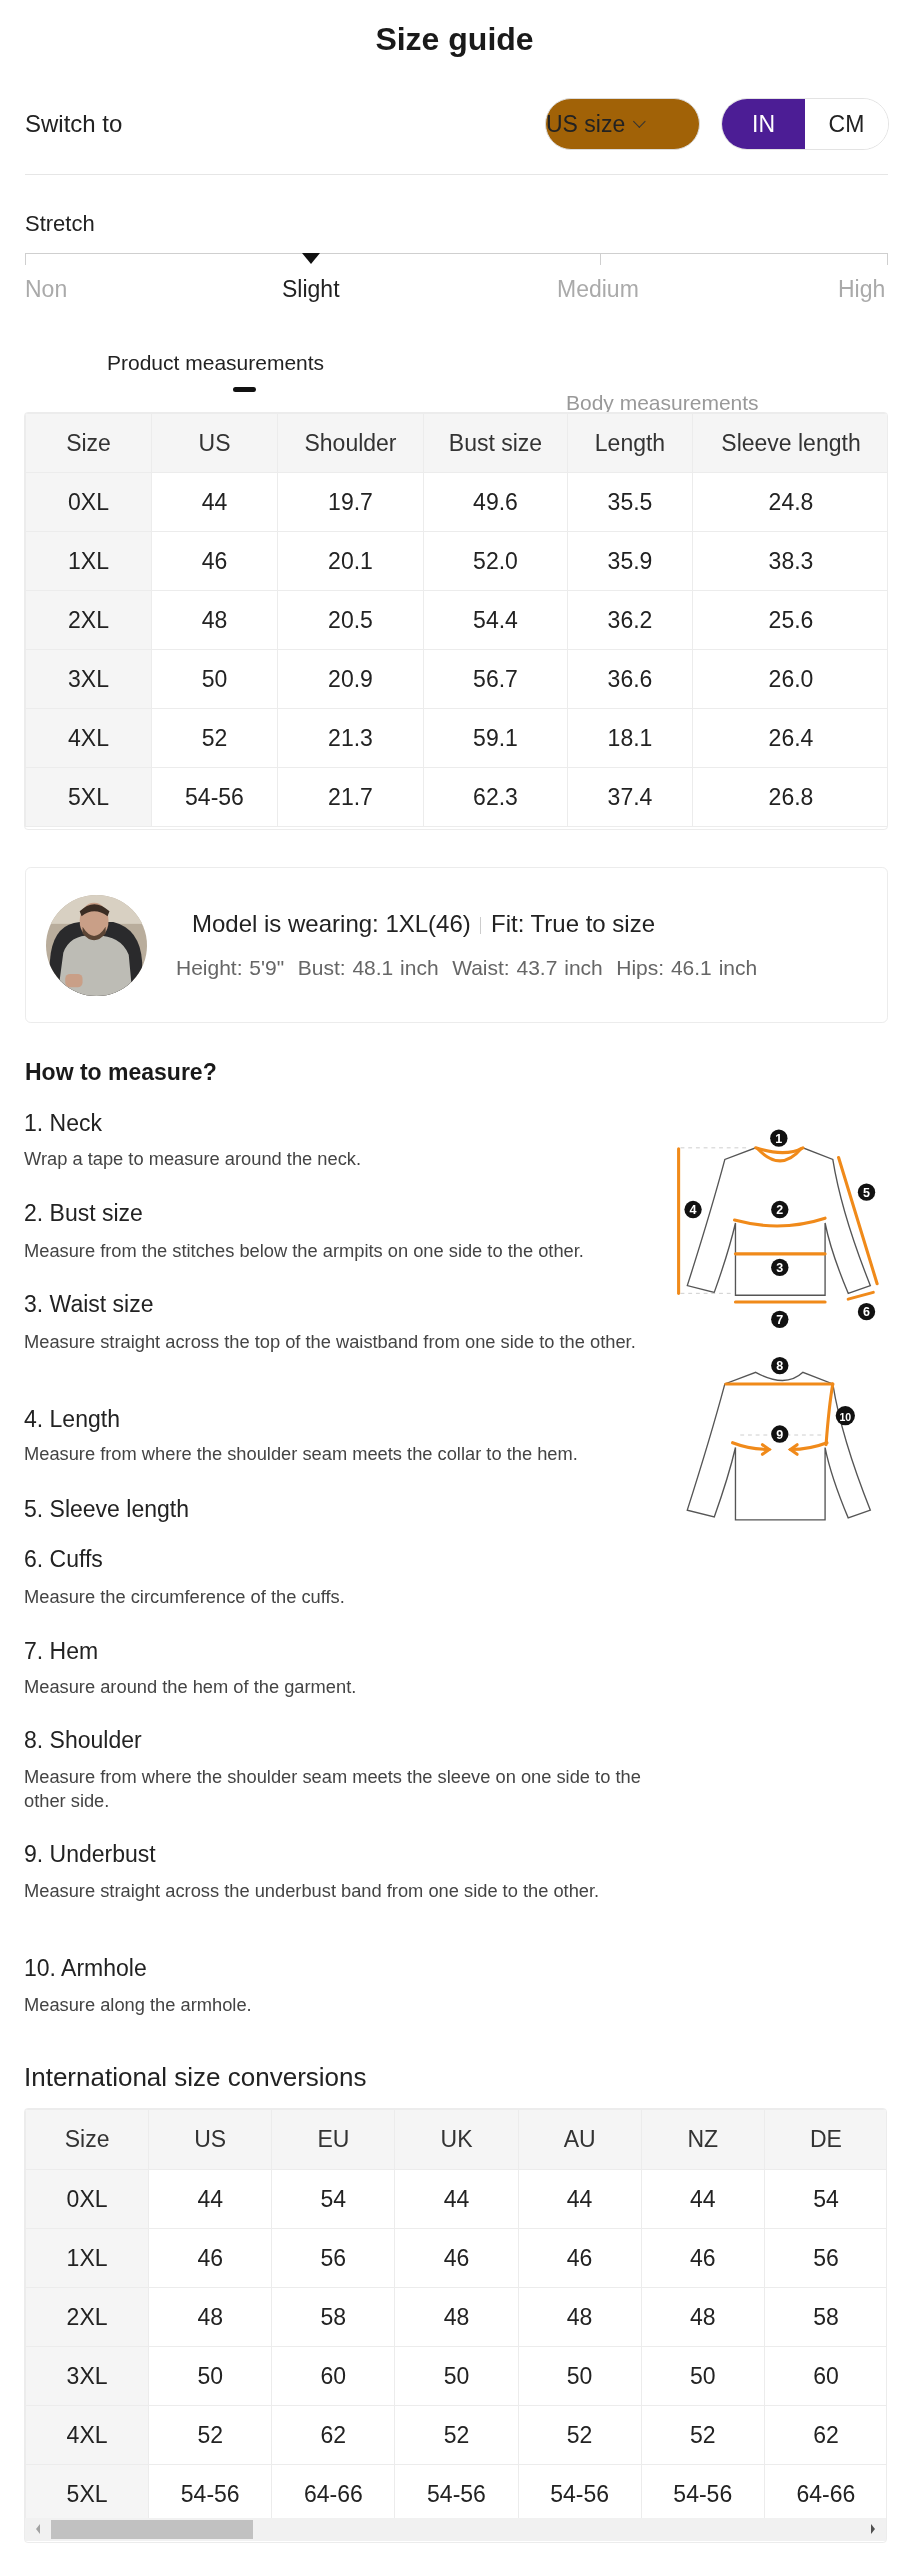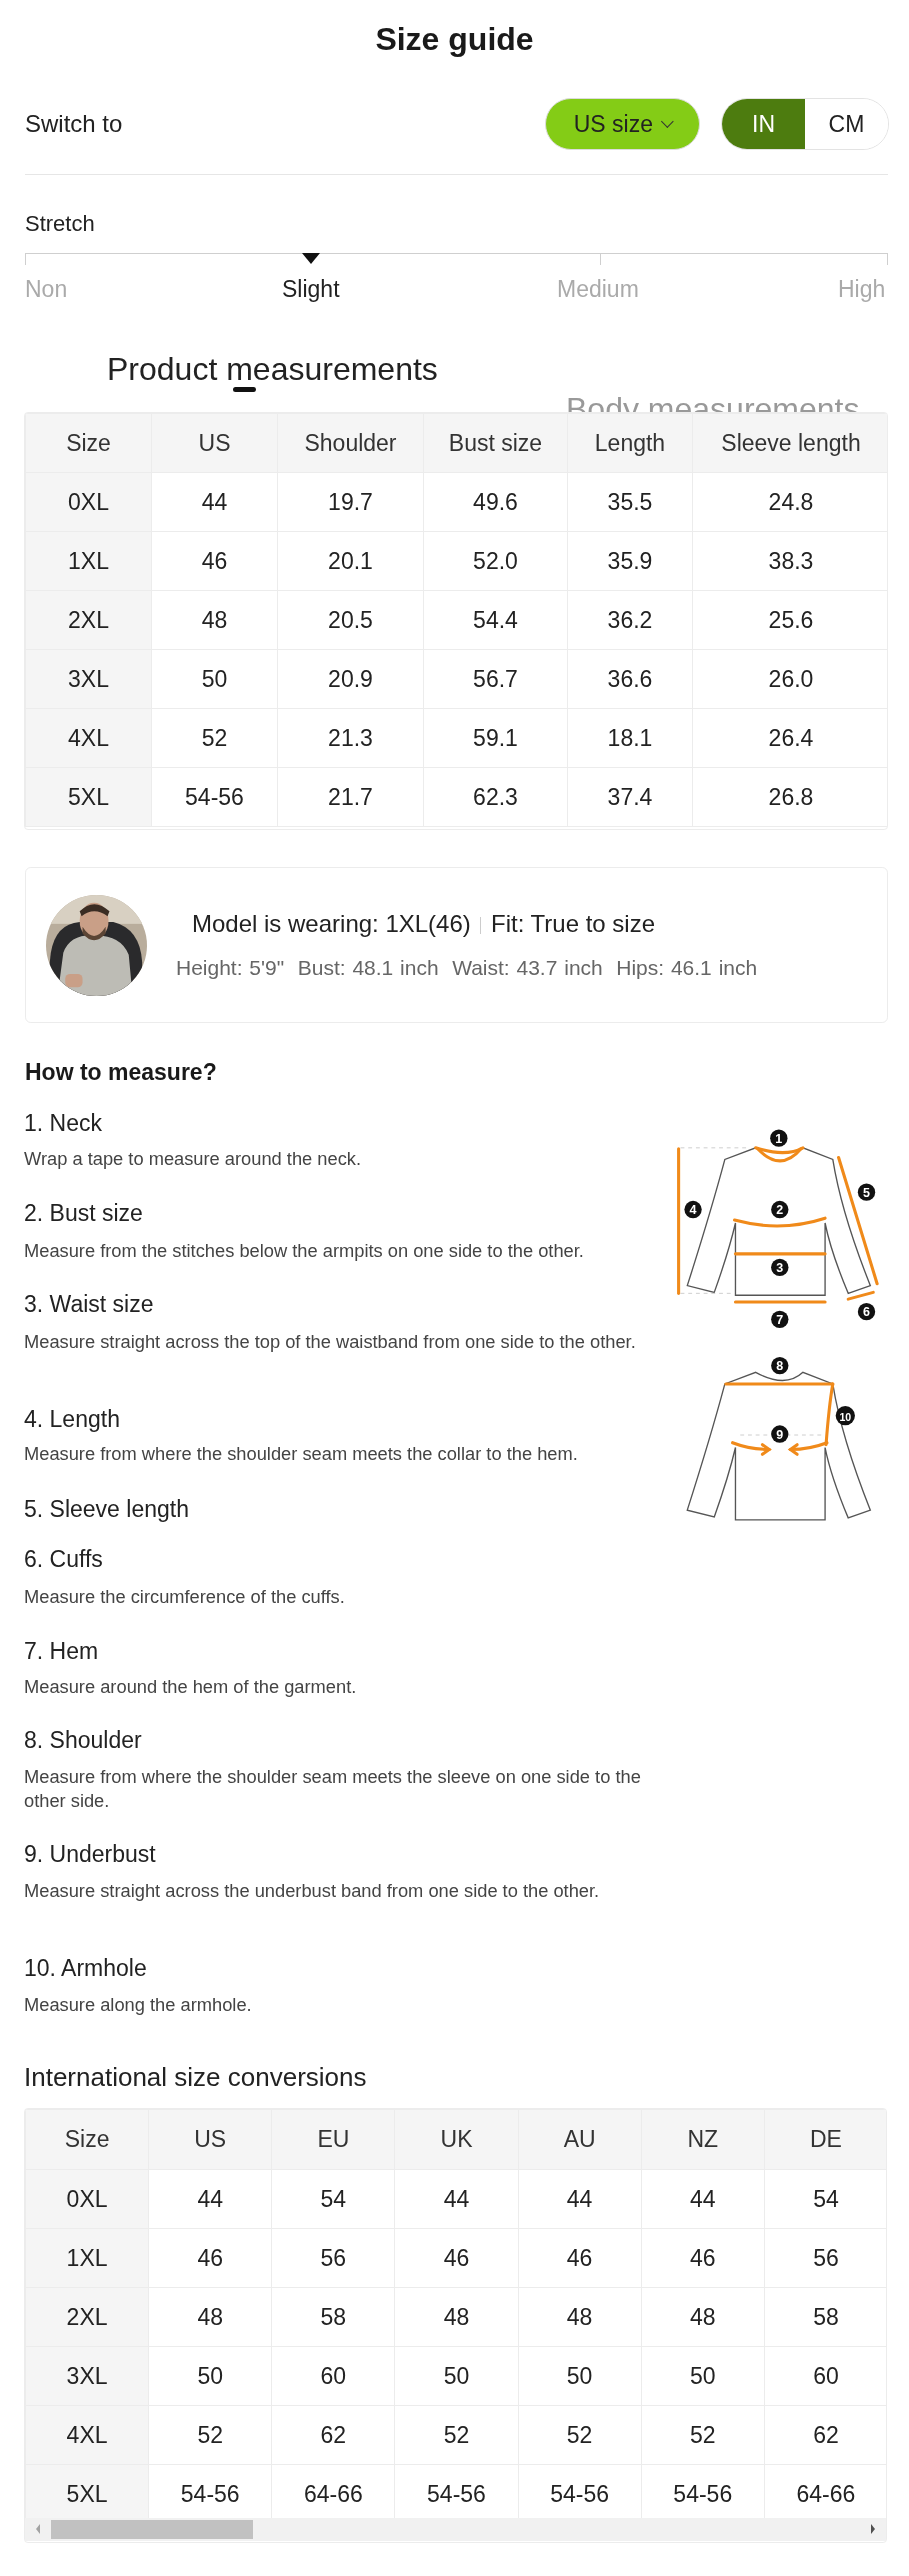--- a/index.html
+++ b/index.html
@@ -4,36 +4,36 @@
 <style>
   * { box-sizing: border-box; margin: 0; padding: 0; }
   html, body { width: 909px; background: #ffffff; }
   body { font-family: "Liberation Sans", "DejaVu Sans", sans-serif; color: #222; position: relative; height: 2576px; overflow: hidden; }
 
   .abs { position: absolute; }
 
   .title { left: 0; width: 909px; top: 21px; text-align: center; font-size: 32px; font-weight: bold; color: #1a1a1a; }
 
   .switch-label { left: 25px; top: 110px; font-size: 24px; color: #222; }
-  .size-pill { left: 545px; top: 98px; width: 155px; height: 52px; border: 1px solid #dcdcdc; border-radius: 26px; display: flex; align-items: center; justify-content: center; font-size: 23px; color: #222; background: #84cc16; cursor: pointer; }
+  .size-pill { left: 545px; top: 98px; width: 155px; height: 52px; border: 1px solid #dcdcdc; border-radius: 26px; display: flex; align-items: center; font-size: 23px; color: #222; background: #a16207; cursor: pointer; }
   .size-pill .chev { display: inline-block; width: 8.7px; height: 8.7px; border-right: 1.9px solid #333; border-bottom: 1.9px solid #333; transform: rotate(45deg); margin-left: 9.6px; margin-top: -5.8px; }
   .unit-toggle { left: 721px; top: 98px; width: 168px; height: 52px; border: 1px solid #e3e3e3; border-radius: 26px; overflow: hidden; display: flex; }
   .unit-toggle .opt { flex: 1; display: flex; align-items: center; justify-content: center; font-size: 23px; cursor: pointer; }
-  .unit-toggle .opt.active { background: #4d7c0f; color: #fff; }
+  .unit-toggle .opt.active { background: #4c1d95; color: #fff; }
   .unit-toggle .opt.inactive { background: #fff; color: #222; }
   .divider { left: 25px; top: 174px; width: 863px; height: 1px; background: #e6e6e6; }
 
   .stretch-label { left: 25px; top: 211px; font-size: 22px; color: #222; }
   .track { left: 25px; top: 253px; width: 863px; height: 1px; background: #cfcfcf; }
   .tick { top: 253px; width: 1px; height: 11.6px; background: #cfcfcf; }
   .pointer { top: 253px; width: 0; height: 0; border-left: 9.6px solid transparent; border-right: 9.6px solid transparent; border-top: 11.6px solid #111; }
   .stretch-opt { top: 276px; font-size: 23px; color: #aaa; }
   .stretch-opt.active { color: #222; }
 
-  .tab { top: 351px; font-size: 32px; cursor: pointer; }
+  .tab { top: 351px; font-size: 21px; cursor: pointer; }
   .tab.active { color: #222; }
   .tab.inactive { color: #999; margin-top: 40px; }
   .tab-underline { left: 233px; top: 387px; width: 23px; height: 4.8px; border-radius: 2.9px; background: #111; }
 
   table.grid { border-collapse: collapse; table-layout: fixed; font-size: 23px; color: #222; }
   .table-wrap { border: 1px solid #ececec; border-radius: 3.9px; overflow: hidden; background: #fff; }
   table.grid td, table.grid th { border: 1px solid #ececec; text-align: center; font-weight: normal; }
   table.grid th { background: #f5f5f5; color: #333; }
   table.grid td.first { background: #f5f5f5; }
 

